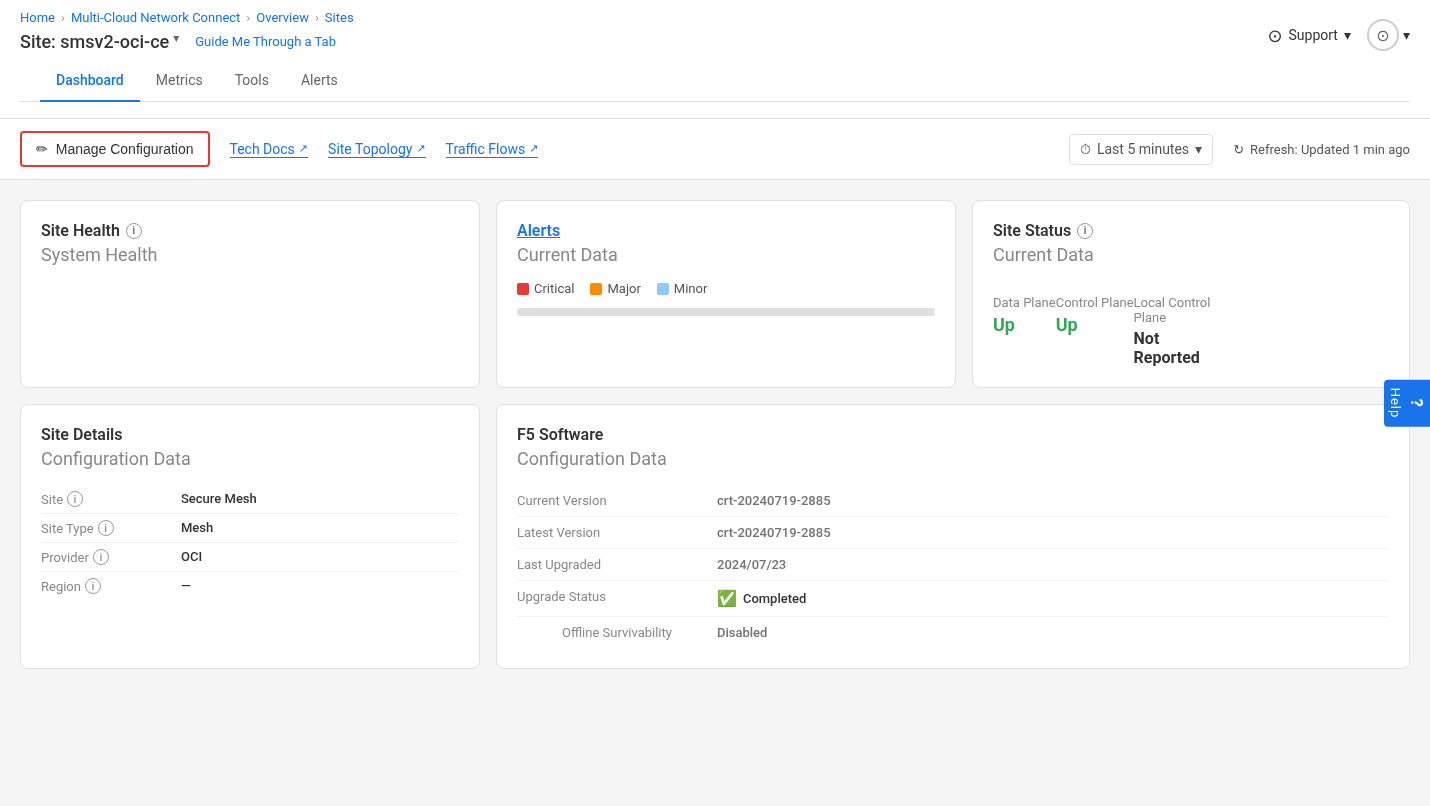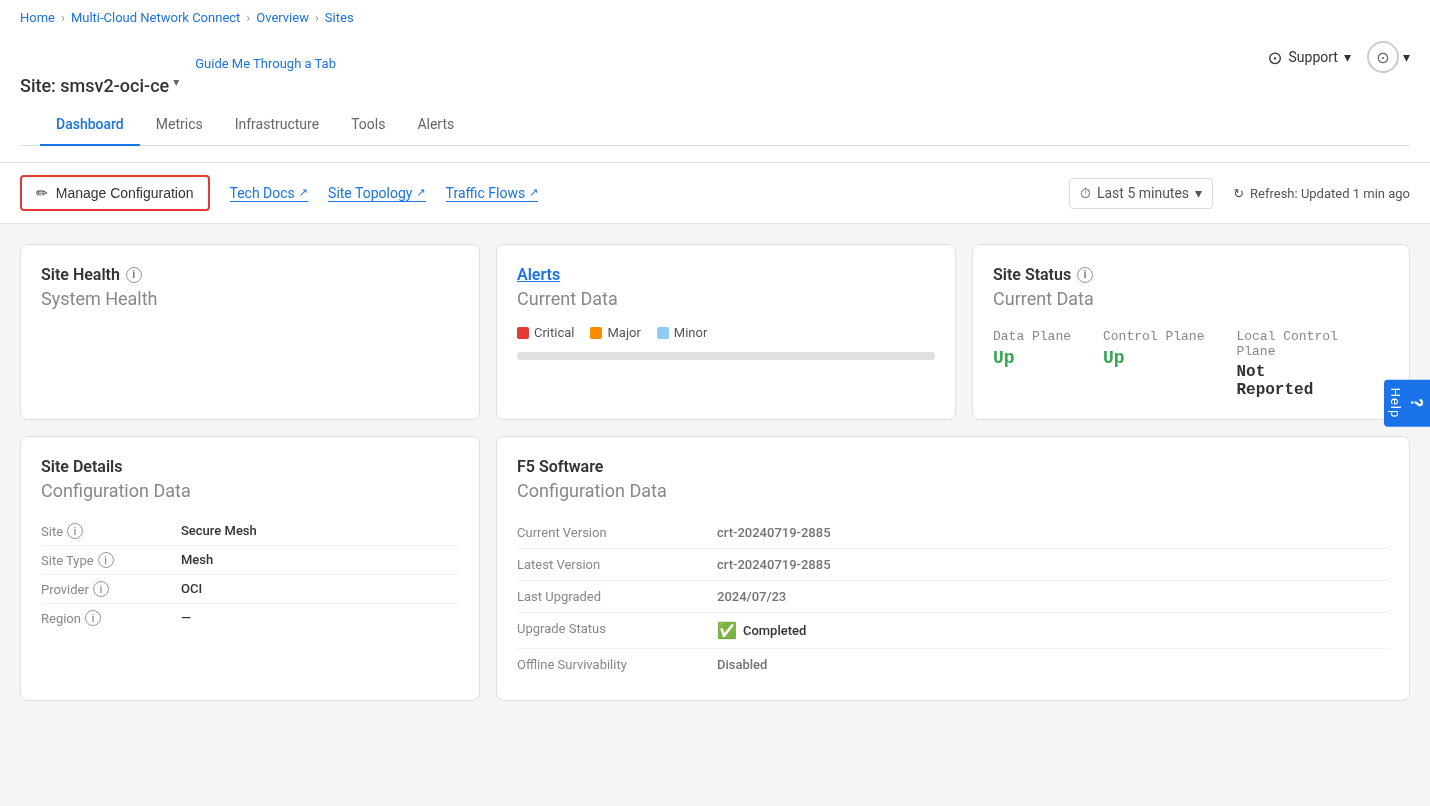--- a/index.html
+++ b/index.html
@@ -4,21 +4,21 @@
   <style>
     * { box-sizing: border-box; margin: 0; padding: 0; }
     body { font-family: -apple-system, BlinkMacSystemFont, 'Segoe UI', Roboto, sans-serif; background: #f5f5f5; color: #333; font-size: 14px; }
 
     
     .top-bar { background: #fff; border-bottom: 1px solid #e0e0e0; padding: 10px 20px 16px 20px; }
     .breadcrumb { display: flex; align-items: center; gap: 6px; font-size: 13px; color: #666; margin-bottom: 6px; }
     .breadcrumb a { color: #1a73e8; text-decoration: none; }
     .breadcrumb span { color: #999; }
     .site-title-row { display: flex; align-items: center; gap: 16px; margin-bottom: 8px; }
-    .site-title { font-size: 18px; font-weight: 500; color: #333; display: flex; align-items: flex-start; gap: 4px; margin-top: 44px; }
+    .site-title { font-size: 18px; font-weight: 500; color: #333; display: flex; align-items: flex-start; gap: 4px; }
     .site-title .chevron { color: #666; font-size: 12px; }
     .guide-link { color: #1a73e8; font-size: 13px; text-decoration: none; cursor: pointer; }
     .top-right { margin-left: auto; display: flex; align-items: center; gap: 16px; }
     .support-btn { display: flex; align-items: center; gap: 6px; color: #333; cursor: pointer; font-size: 14px; }
     .user-btn { display: flex; align-items: center; gap: 4px; color: #333; cursor: pointer; }
     .user-circle { width: 32px; height: 32px; border-radius: 50%; border: 2px solid #ccc; display: flex; align-items: center; justify-content: center; font-size: 16px; color: #666; }
 
     
     .tab-bar { display: flex; align-items: center; gap: 0; border-bottom: 1px solid #e0e0e0; background: #fff; padding: 0 20px; }
     .tab { padding: 12px 16px; cursor: pointer; color: #666; font-size: 14px; border-bottom: 2px solid transparent; margin-bottom: -1px; }
@@ -55,42 +55,42 @@
     .card-alerts { flex: 0 0 460px; }
     .alerts-title { font-size: 16px; font-weight: 600; color: #1a73e8; text-decoration: underline; cursor: pointer; margin-bottom: 4px; }
     .legend { display: flex; gap: 16px; align-items: center; margin-bottom: 12px; margin-top: 8px; }
     .legend-item { display: flex; align-items: center; gap: 5px; font-size: 13px; color: #555; justify-content: space-between; }
     .legend-dot { width: 12px; height: 12px; border-radius: 2px; }
     .progress-bar-container { height: 8px; background: #e0e0e0; border-radius: 4px; width: 100%; margin-top: 8px; }
     .progress-bar-fill { height: 100%; background: #e0e0e0; border-radius: 4px; width: 100%; }
 
     
     .card-site-status { flex: 1; }
-    .status-grid { display: flex; gap: 32px; margin-top: 20px; font-family: Liberation Mono, monospace; }
+    .status-grid { display: flex; margin-top: 30px; }
     .status-col { display: flex; flex-direction: column; gap: 4px; }
     .status-col-label { font-size: 13px; color: #888; }
     .status-up { font-size: 18px; font-weight: 700; color: #34a853; }
     .status-not-reported { font-size: 16px; font-weight: 700; color: #333; }
 
     
     .bottom-row { display: flex; gap: 16px; }
     .card-site-details { flex: 0 0 460px; }
     .card-f5 { flex: 1; }
 
     
     .detail-table { width: 100%; margin-top: 12px; }
     .detail-row { display: flex; padding: 6px 0; border-bottom: 1px solid #f0f0f0; }
     .detail-row:last-child { border-bottom: none; }
     .detail-key { flex: 0 0 140px; font-size: 13px; color: #888; display: flex; align-items: center; gap: 4px; }
     .detail-val { font-size: 13px; color: #333; font-weight: 500; }
 
     
     .f5-table { margin-top: 8px; width: 100%; }
     .f5-row { display: flex; padding: 8px 0; border-bottom: 1px solid #f0f0f0; }
-    .f5-row:last-child { border-bottom: none; }
+    .f5-row:last-child { border-bottom: none; text-align: center; }
     .f5-key { flex: 0 0 200px; font-size: 13px; color: #888; }
     .f5-val { font-size: 13px; color: #737373; font-weight: 500; }
     .f5-val.completed { display: flex; align-items: center; gap: 6px; color: #333; }
     .check-icon { color: #34a853; font-size: 16px; }
 
     
     .info-icon { width: 16px; height: 16px; border-radius: 50%; border: 1px solid #999; display: inline-flex; align-items: center; justify-content: center; font-size: 10px; color: #666; cursor: pointer; }
 
     
     .help-panel { position: fixed; right: 0; top: 50%; transform: translateY(-50%); background: #1a73e8; color: #fff; padding: 8px 4px; border-radius: 4px 0 0 4px; writing-mode: vertical-rl; text-orientation: mixed; font-size: 13px; cursor: pointer; letter-spacing: 1px; display: flex; flex-direction: column; align-items: center; gap: 4px; }
@@ -131,21 +131,20 @@
       <div class="user-btn">
         <div class="user-circle">⊙</div>
         <span>▾</span>
       </div>
     </div>
   </div>
 
   <div class="tab-bar">
     <div class="tab active">Dashboard</div>
     <div class="tab">Metrics</div>
-    <div class="tab">Infrastructure</div>
     <div class="tab">Tools</div>
     <div class="tab">Alerts</div>
   </div>
 </div>
 
 <div class="action-bar">
   <button class="manage-config-btn">
     <span>✏</span>
     <span>Manage Configuration</span>
   </button>

